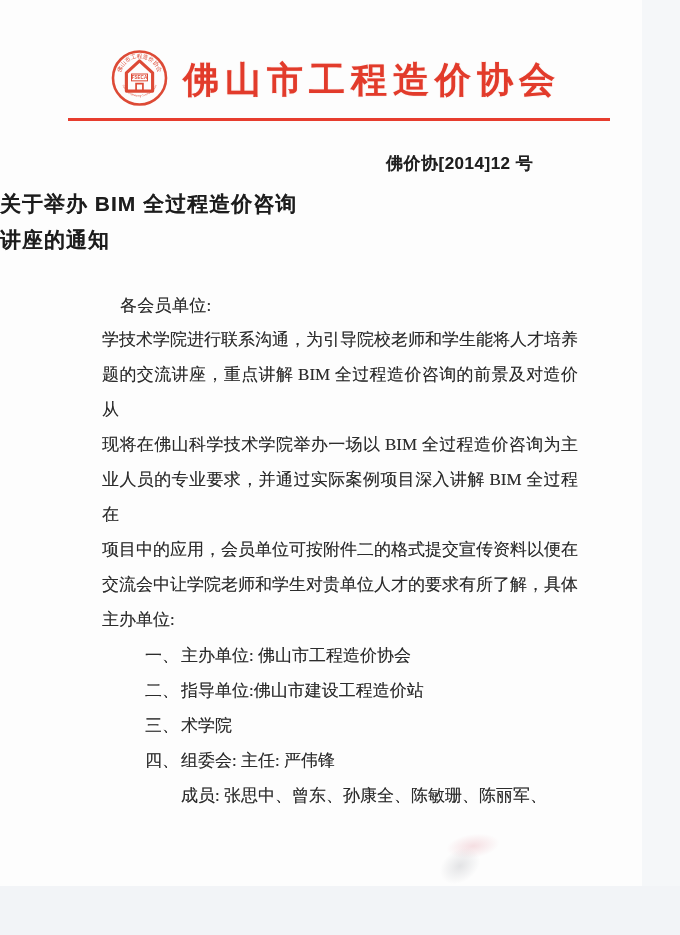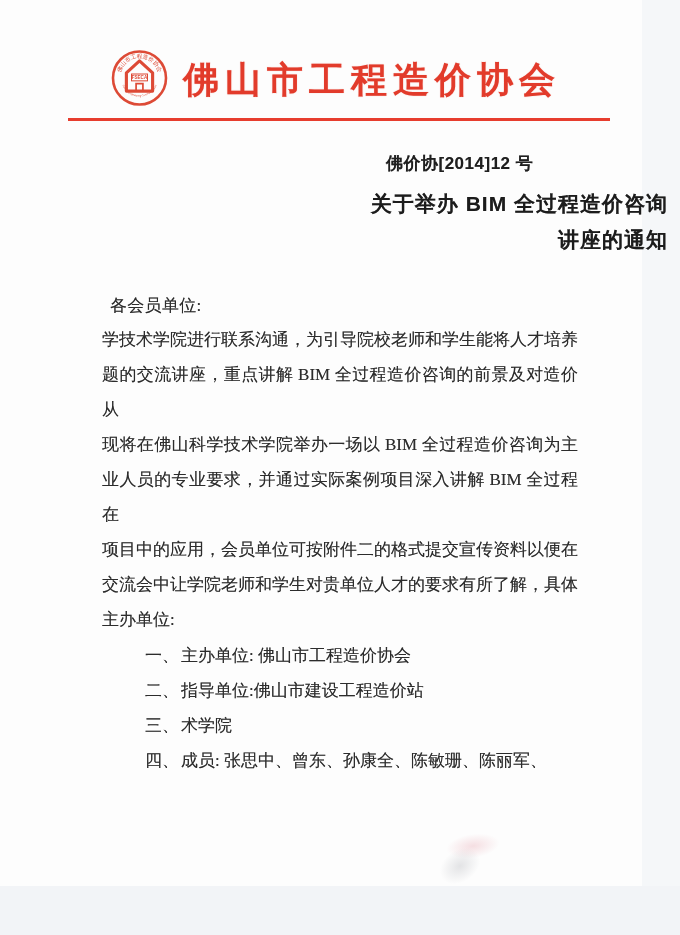--- a/index.html
+++ b/index.html
@@ -50,30 +50,30 @@
   
   .doc-number {
     position: absolute; left: 386px; top: 146px; line-height: 35px;
     font-family: "Liberation Sans", "DejaVu Sans", sans-serif;
     font-weight: bold; font-size: 17px; letter-spacing: 0.5px;
     color: #1f1f1f; white-space: nowrap;
     text-shadow: 0 0 0.5px rgba(0,0,0,0.45);
   }
   .doc-title {
     position: absolute; left: 0; top: 186px; width: 668px;
-    text-align: right;
+    text-align: left;
     font-family: "Liberation Sans", "DejaVu Sans", sans-serif;
     font-weight: bold; font-size: 21px; color: #1c1c1c;
     text-shadow: 0 0 0.5px rgba(0,0,0,0.45);
   }
   .doc-title div { line-height: 36px; letter-spacing: 1px; }
 
   
   .salutation {
-    position: absolute; left: 110px; top: 288px; line-height: 35px;
+    position: absolute; left: 120px; top: 288px; line-height: 35px;
     font-size: 17px; color: #2c2c2c; letter-spacing: 0.3px;
     text-shadow: 0 0 0.5px rgba(0,0,0,0.4);
   }
   .body-text {
     position: absolute; left: 102px; top: 322px; width: 476px;
     font-size: 17px; line-height: 35px; color: #2c2c2c;
     text-shadow: 0 0 0.5px rgba(0,0,0,0.4);
   }
   .jline { text-align: justify; text-align-last: justify; }
   .indent { text-indent: 2em; }
@@ -151,18 +151,19 @@
     </div>
     <div class="row">
       <span class="num">三、</span>
       <div class="cnt">
         <div>术学院</div>
       </div>
     </div>
     <div class="row">
       <span class="num">四、</span>
       <div class="cnt">
+        <div>组委会: 主任: 严伟锋</div>
         <div>成员: 张思中、曾东、孙康全、陈敏珊、陈丽军、</div>
       </div>
     </div>
   </div>
 
 </div>
 
 </body></html>

